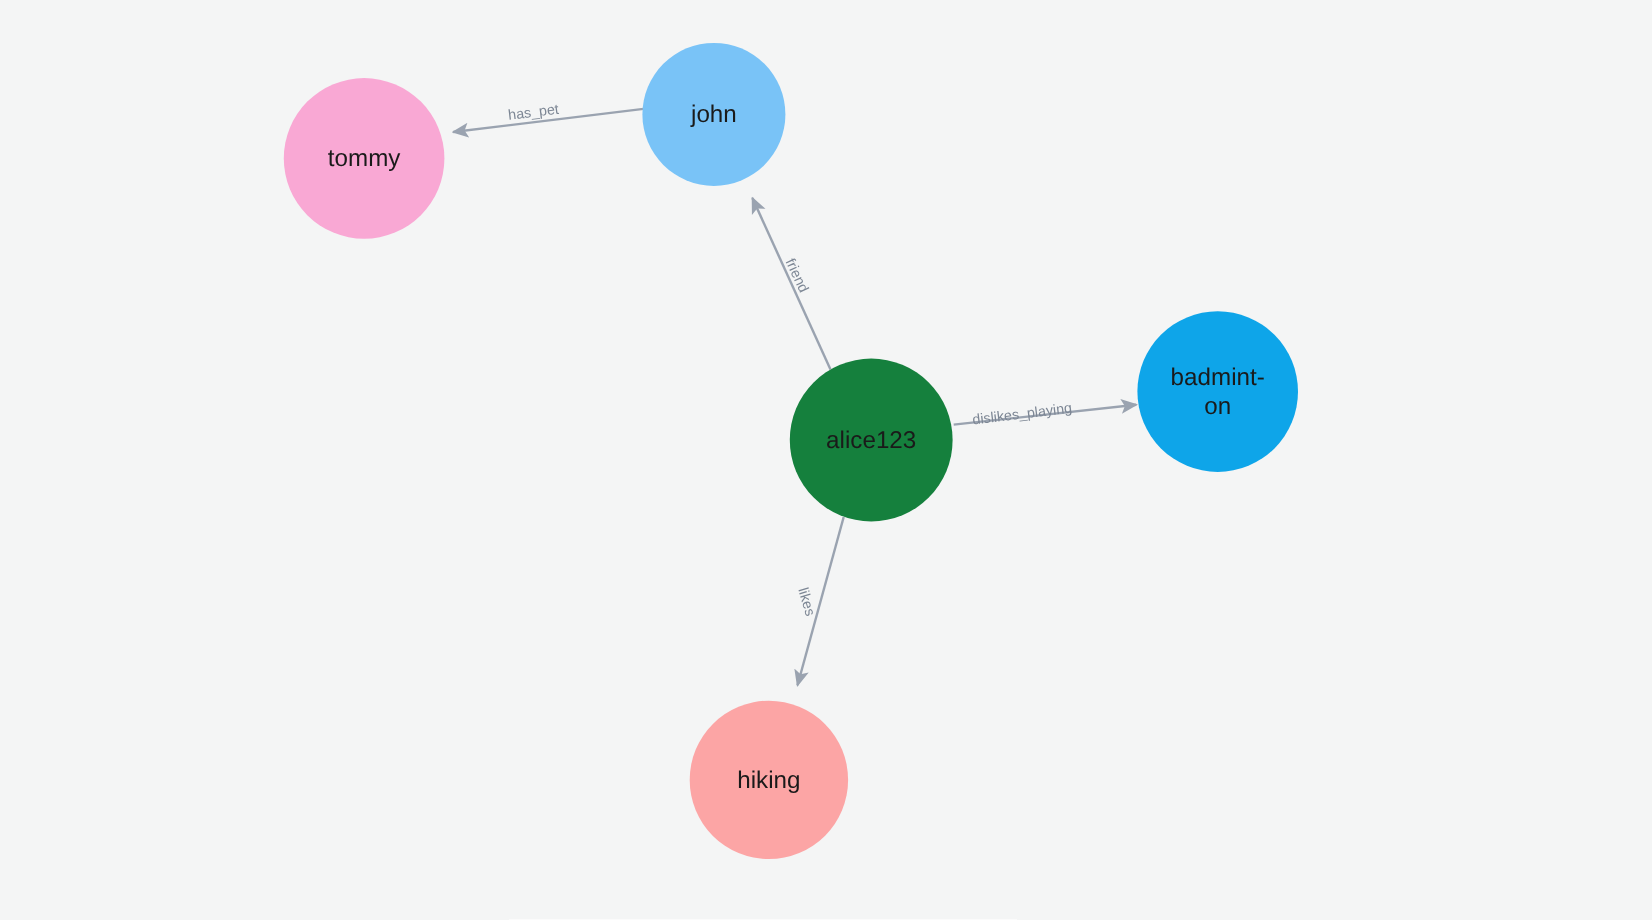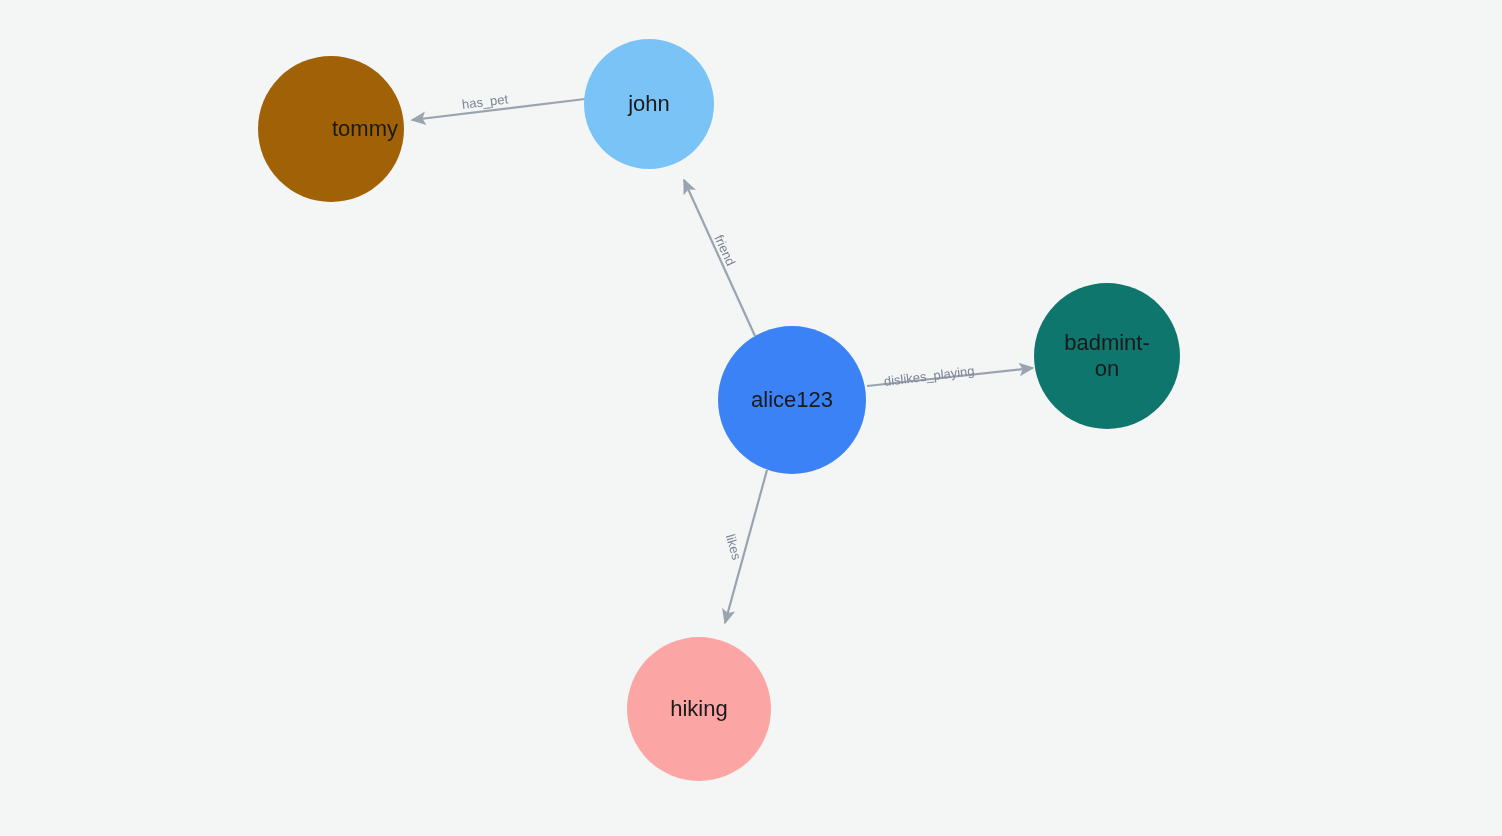--- a/index.html
+++ b/index.html
@@ -73,30 +73,30 @@
   </svg>
 
   <div id="edge-labels">
       <div class="edge-label" style="left: 462px; top: 97px; color: rgb(124, 134, 148); transform: rotate(-7deg);">has_pet</div>
       <div class="edge-label" style="left: 718px; top: 228px; color: rgb(124, 134, 148); transform: rotate(65deg);">friend</div>
       <div class="edge-label" style="left: 884px; top: 374px; color: rgb(124, 134, 148); transform: rotate(-7deg);">dislikes_playing</div>
       <div class="edge-label" style="left: 730px; top: 527px; color: rgb(124, 134, 148); transform: rotate(74deg);">likes</div>
     </div>
 
   <div id="node-layer">
-      <div class="graph-node" style="left: 258px; top: 56px; width: 146px; height: 146px; background: #a16207; text-align: right;">
+      <div class="graph-node" style="left: 258px; top: 71px; width: 146px; height: 146px; background: #f9a8d4;">
         <span class="node-label" style="color: rgb(26, 26, 26);">tommy</span>
       </div>
       <div class="graph-node" style="left: 584px; top: 39px; width: 130px; height: 130px; background: rgb(121, 195, 247);">
         <span class="node-label" style="color: rgb(26, 26, 26);">john</span>
       </div>
-      <div class="graph-node" style="left: 718px; top: 326px; width: 148px; height: 148px; background: #3b82f6;">
+      <div class="graph-node" style="left: 718px; top: 326px; width: 148px; height: 148px; background: #15803d;">
         <span class="node-label" style="color: rgb(26, 26, 26);">alice123</span>
       </div>
-      <div class="graph-node" style="left: 1034px; top: 283px; width: 146px; height: 146px; background: #0f766e;">
+      <div class="graph-node" style="left: 1034px; top: 283px; width: 146px; height: 146px; background: #0ea5e9;">
         <span class="node-label" style="color: rgb(26, 26, 26);">badmint-
 on</span>
       </div>
       <div class="graph-node" style="left: 627px; top: 637px; width: 144px; height: 144px; background: #fca5a5;">
         <span class="node-label" style="color: rgb(26, 26, 26);">hiking</span>
       </div>
     </div>
 
 </div>
 

